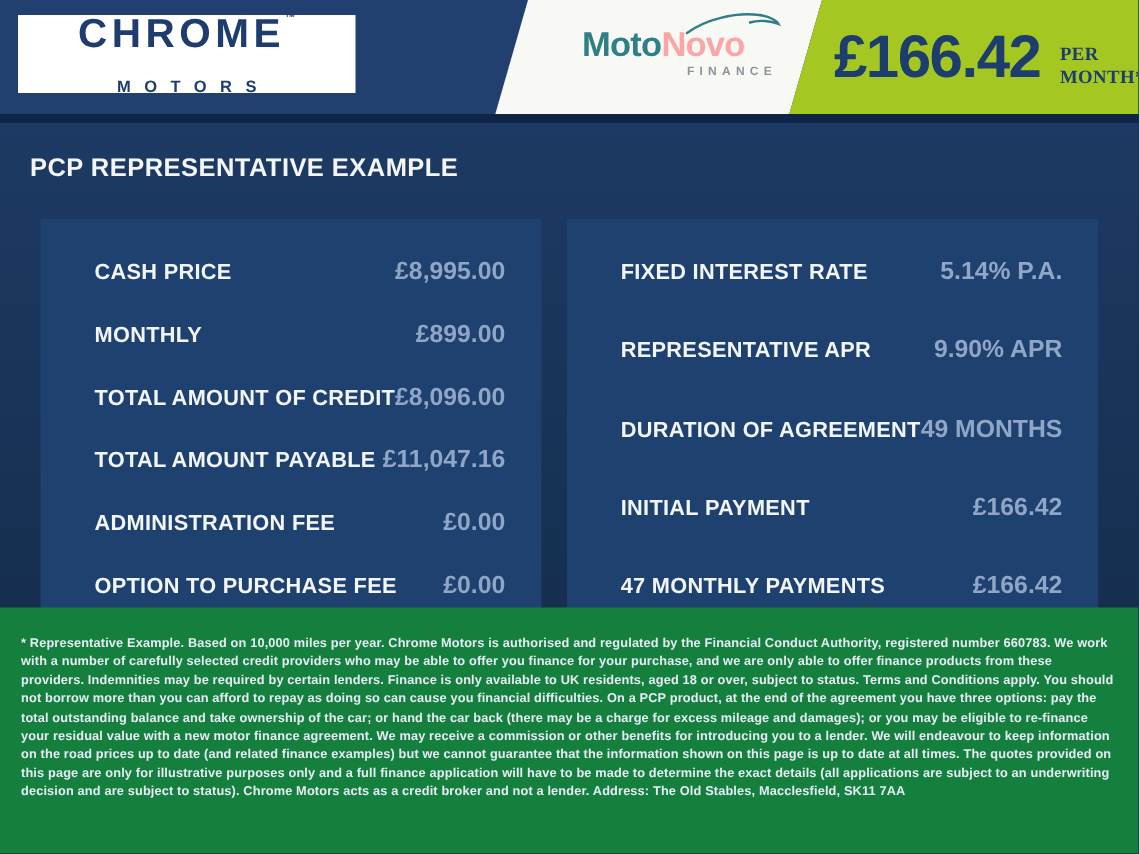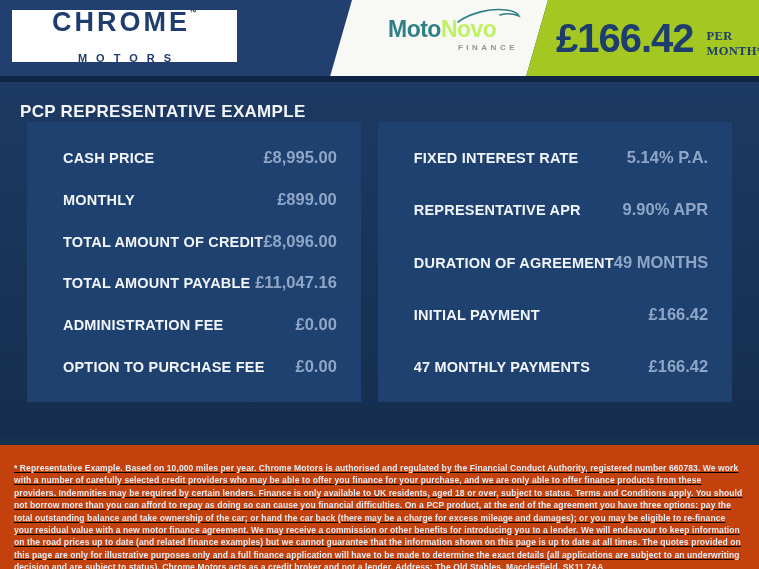--- a/index.html
+++ b/index.html
@@ -28,21 +28,21 @@
   }
   .logo-tm{font-size:7px;vertical-align:top;letter-spacing:0;}
   .logo-sub{
     font-size:11px;font-weight:700;color:#1e3d6e;letter-spacing:9px;margin-top:17px;
     padding-left:9px;line-height:1;
   }
   .motonovo{position:absolute;left:388px;top:18px;z-index:6;width:130px;}
   .mn-swoosh{position:absolute;right:-4px;top:-11px;}
   .mn-word{font-size:23px;font-weight:700;line-height:1;letter-spacing:-0.5px;}
   .mn-moto{color:#2f7f86;}
-  .mn-novo{color:#bef264;}
+  .mn-novo{color:#fca5a5;}
   .mn-finance{
     font-size:8px;font-weight:700;color:#8b939b;letter-spacing:3.5px;
     text-align:right;margin-top:2px;
   }
   .price-wrap{
     position:absolute;left:556px;top:0;height:76px;z-index:6;
     display:flex;align-items:center;gap:13px;
   }
   .price-big{font-size:40px;font-weight:800;color:#1d3d6e;letter-spacing:-1px;}
   .price-suffix{font-size:12.5px;font-weight:800;color:#1d3d6e;transform:translateY(6px);letter-spacing:0.3px;font-family:Liberation Serif, serif;}
@@ -50,33 +50,33 @@
   .divider-strip{height:6px;background:#0f2546;}
   
   .main{
     height:355px;background:linear-gradient(#1d3a64,#152e4e);
     box-sizing:border-box;padding:20px 27px 12px 27px;
   }
   .main-heading{
     font-size:17px;font-weight:800;color:#f3f5f9;letter-spacing:0.3px;
     margin:0 0 0 -7px;padding-left:0;
   }
-  .panels{display:flex;gap:17px;}
+  .panels{display:flex;gap:17px;margin-top:24px;}
   .panel{
     flex:1;height:280px;background:#1e4170;box-sizing:border-box;
     display:flex;flex-direction:column;justify-content:space-between;
     padding:26px 24px 26px 36px;
   }
   .row{display:flex;justify-content:space-between;align-items:baseline;}
   .row-label{font-size:14.5px;font-weight:800;color:#f2f5f9;letter-spacing:0.2px;white-space:nowrap;}
   .row-value{font-size:16.5px;font-weight:700;color:#8fa6c6;white-space:nowrap;}
   
   .footer{
-    position:absolute;left:0;right:0;bottom:0;height:124px;background:#c2410c;
-    box-sizing:border-box;padding:17px 14px 0 14px;text-decoration:underline;
+    position:absolute;left:0;right:0;bottom:0;height:164px;background:#15803d;
+    box-sizing:border-box;padding:17px 14px 0 14px;
   }
   .disclaimer{
     margin:0;font-size:8.5px;line-height:12.4px;font-weight:600;color:#e6edf7;
     letter-spacing:0.1px;
   }
 </style>
 </head>
 <body>
 
 <div class="header">

